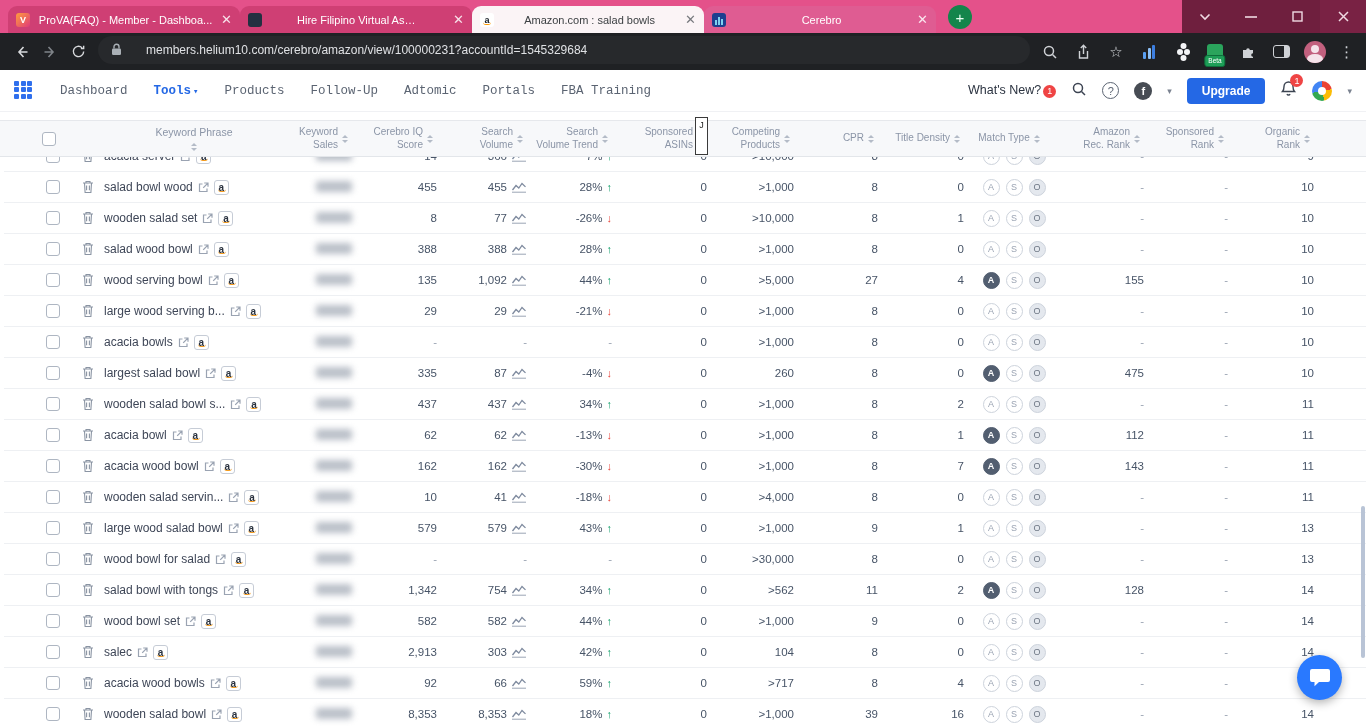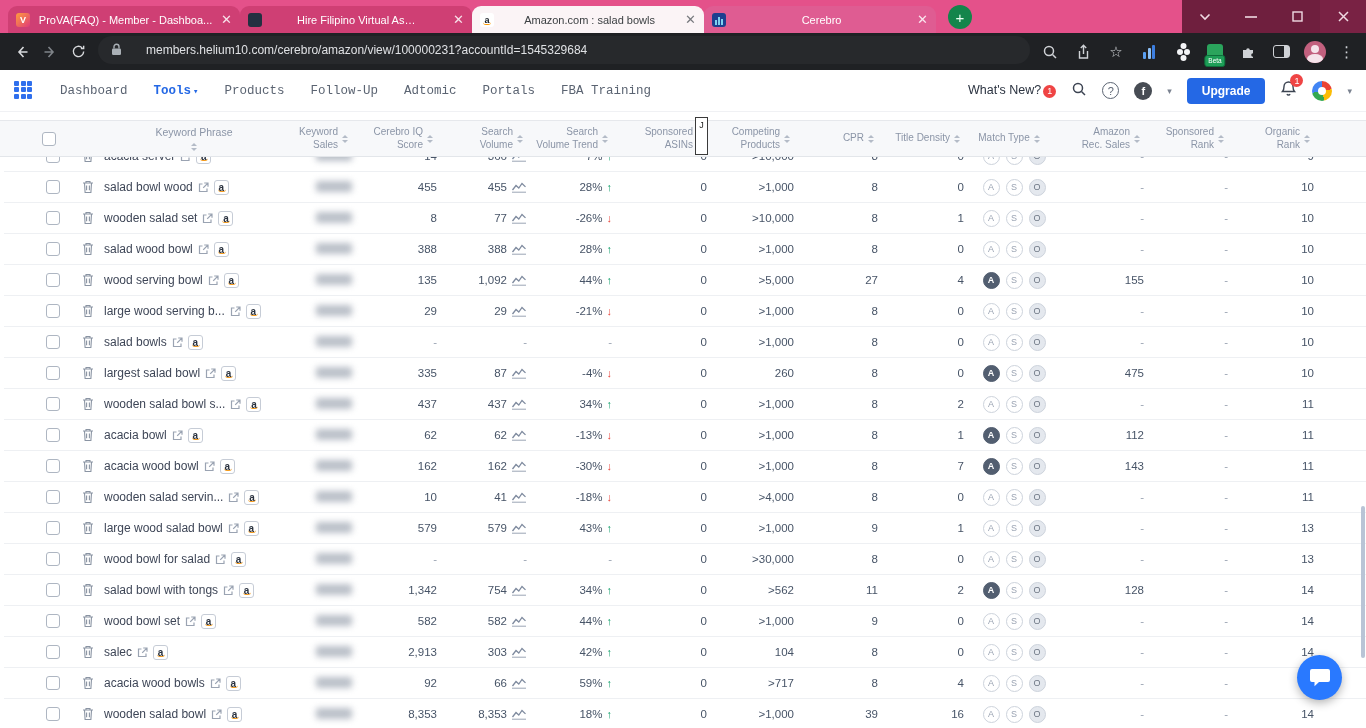--- a/index.html
+++ b/index.html
@@ -359,21 +359,21 @@
         <span>Match Type</span>
       </span>
       <span class="sort">
         <i class="su"></i>
         <i class="sd"></i>
       </span>
     </div>
   <div class="th">
       <span class="lbl">
         <span>Amazon</span>
-        <span>Rec. Sales</span>
+        <span>Rec. Rank</span>
       </span>
       <span class="sort">
         <i class="su"></i>
         <i class="sd"></i>
       </span>
     </div>
   <div class="th">
       <span class="lbl">
         <span>Sponsored</span>
         <span>Rank</span>
@@ -624,21 +624,21 @@
     <div class="trow">
       <div class="cc">
         <span class="checkbox"></span>
       </div>
       <div class="ct">
         <svg width="12" height="14" viewBox="0 0 12 14">
           <path d="M1 3h10M4 3V1.5h4V3M2.5 3l.6 9.5h5.8L9.5 3M4.6 5.5v4.8M7.4 5.5v4.8" stroke="#8a94a3" stroke-width="1.1" fill="none"></path>
         </svg>
       </div>
       <div class="ck">
-        <span>salad bowls</span>
+        <span>acacia bowls</span>
         <svg width="11" height="11" viewBox="0 0 11 11">
           <path d="M4.5 2H1.5v7.5H9V6.5M6.2 1h3.8v3.8M10 1 5.2 5.8" stroke="#9aa3b2" stroke-width="1.2" fill="none"></path>
         </svg>
         <span class="amz">a<i></i></span>
       </div>
       <div class="cr"><span class="blur"></span></div>
       <div class="cr"><span class="dash">-</span></div>
       <div class="crf">
         <span class="dash">-</span>
       </div>

